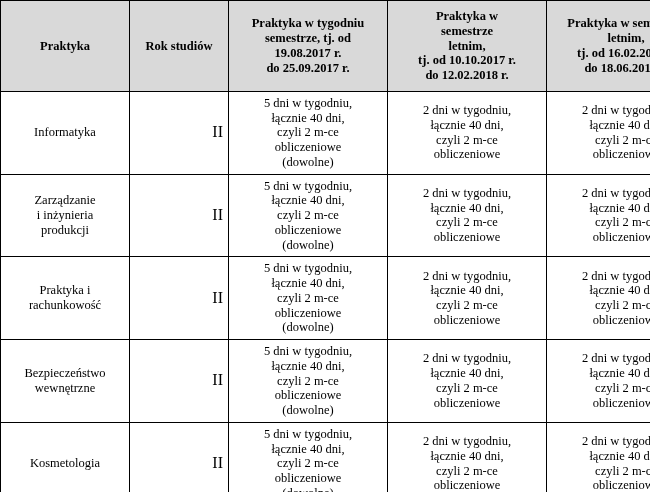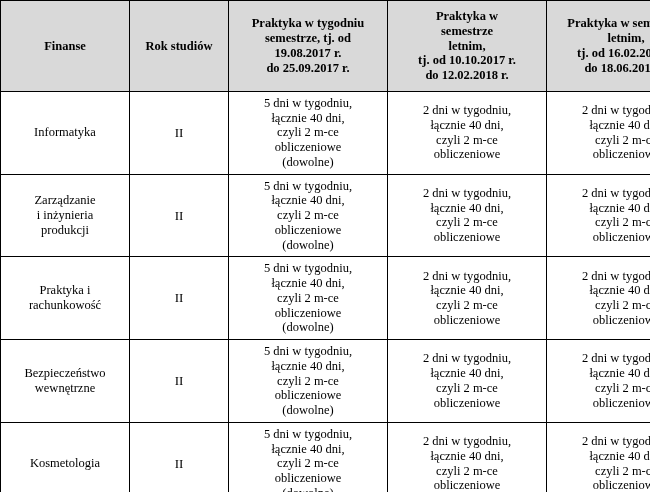--- a/index.html
+++ b/index.html
@@ -51,37 +51,38 @@
   }
 
   tbody td {
     font-size: 12.5px;
   }
   tbody td.field-cell {
     font-size: 12.5px;
     margin-top: 48px;
   }
   tbody td.year-cell {
-    font-size: 13px;
+    font-size: 16px;
+    text-align: right;
   }
   tbody tr {
     height: 81px;
   }
   .cell-lines span {
     display: block;
   }
 </style>
 </head>
 <body>
 
 <div class="table-wrap">
   <table class="internship-table">
     <thead>
       <tr>
-        <th class="col-field">Finanse</th>
+        <th class="col-field">Praktyka</th>
         <th class="col-year">Rok studiów</th>
         <th class="col-summer cell-lines">
           <span>Praktyka w tygodniu</span>
           <span>semestrze, tj. od</span>
           <span>19.08.2017 r.</span>
           <span>do 25.09.2017 r.</span>
         </th>
         <th class="col-winter cell-lines">
           <span>Praktyka w</span>
           <span>semestrze</span>

